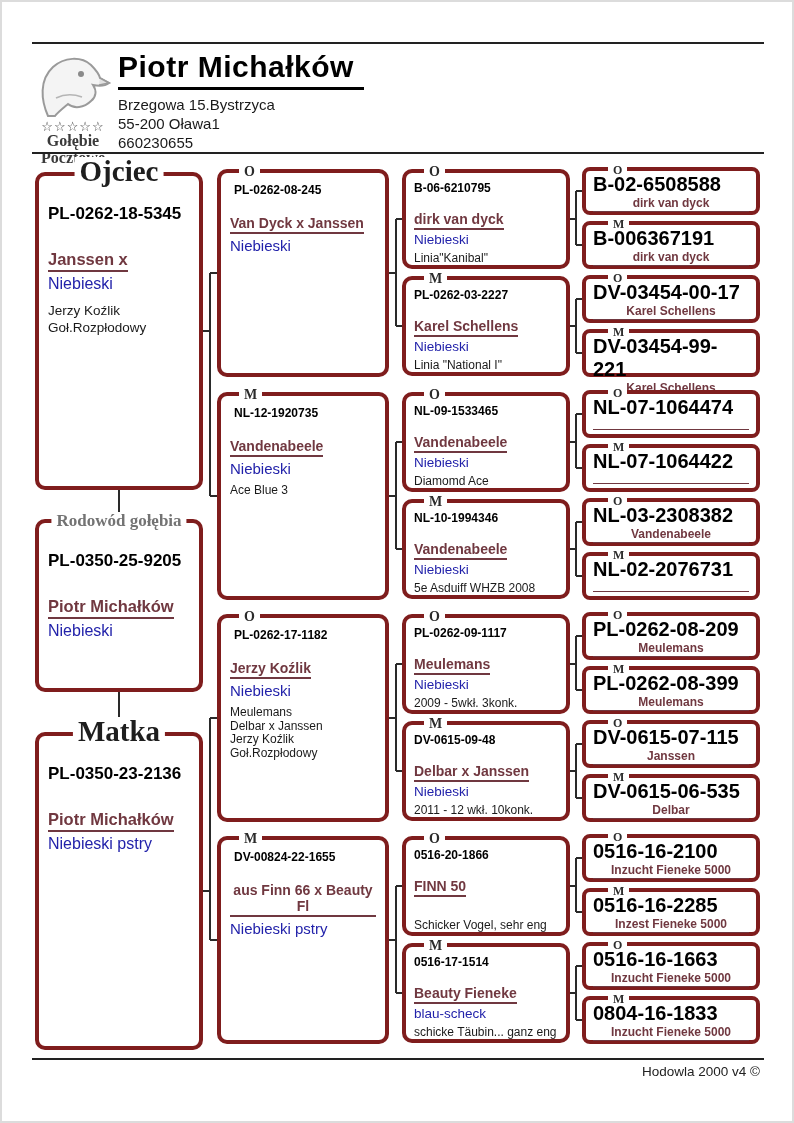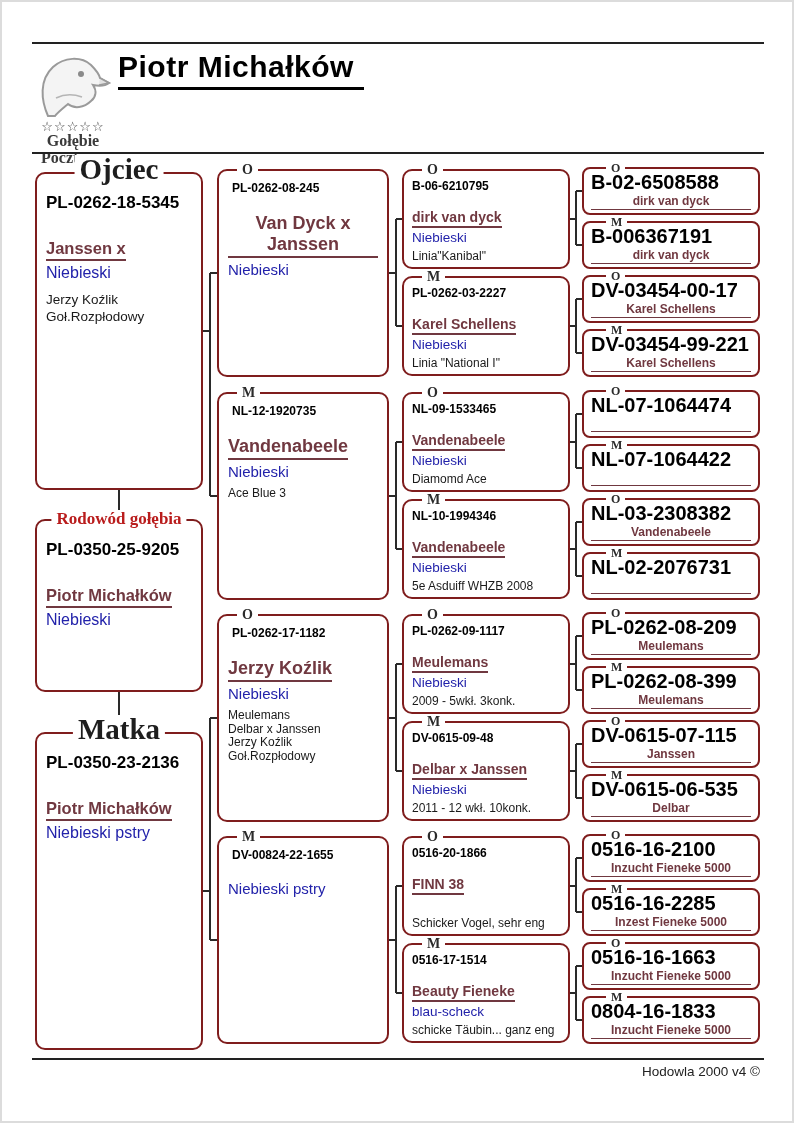--- a/index.html
+++ b/index.html
@@ -13,42 +13,42 @@
   
   .logo{position:absolute;left:31px;top:50px;width:80px;text-align:center;}
   .logo .stars{font-size:13px;letter-spacing:1px;color:#444;line-height:1;margin-top:-2px;}
   .logo .logoline{font-family:"Liberation Serif",serif;font-weight:bold;font-size:16px;
                   color:#3a3a3a;line-height:1.05;}
   .title{position:absolute;left:116px;top:48px;font-size:30px;font-weight:bold;color:#000;
          border-bottom:3px solid #000;padding:0 10px 3px 0;letter-spacing:.5px;}
   .address{position:absolute;left:116px;top:93px;font-size:15px;color:#1a1a1a;line-height:19px;}
   .footer{position:absolute;right:32px;top:1062px;font-size:13.5px;color:#222;}
   
-  .pbox{position:absolute;background:#fff;border:2px solid #7f1d1d;border-radius:10px;
+  .pbox{position:absolute;background:#fff;border:4px solid #7f1d1d;border-radius:10px;
         box-sizing:border-box;padding:8px 9px;}
   .c1{left:33px;width:168px;}
   .c2{left:215px;width:172px;}
   .c3{left:400px;width:168px;padding:6px 8px;}
   .c4{left:580px;width:178px;height:48px;border-radius:8px;padding:2px 7px 4px;
       display:flex;flex-direction:column;justify-content:space-between;}
   .legend{position:absolute;background:#fff;padding:0 5px;line-height:1;
           font-family:"Liberation Serif",serif;font-weight:bold;color:#2b2b2b;}
   .legend.sex{top:-8px;left:18px;font-size:14px;}
   .c4 .legend.sex{font-size:12px;top:-7px;left:22px;}
   .legend.big{top:-19px;left:50%;transform:translateX(-50%);font-size:29px;white-space:nowrap;color:#1e1e1e;}
-  .legend.mid{top:-11px;left:50%;transform:translateX(-50%);font-size:17px;white-space:nowrap;color:#b91c1c;}
+  .legend.mid{top:-11px;left:50%;transform:translateX(-50%);font-size:17px;white-space:nowrap;color:#737373;}
   .ring{font-weight:bold;color:#000;}
-  .c1 .ring{font-size:17px;margin:11px 0 26px;}
+  .c1 .ring{font-size:17px;margin:20px 0 26px;}
   .c2 .ring{font-size:12px;margin:2px 4px 18px;}
   .c3 .ring{font-size:12px;margin:2px 0 16px;}
   .c4 .ring{font-size:20px;}
   .name{display:table;font-weight:bold;color:#703840;border-bottom:2px solid #703840;
         padding-bottom:1px;text-align:center;}
   .c1 .name{font-size:16.5px;}
-  .c2 .name{font-size:18px;}
+  .c2 .name{font-size:14px;}
   .c3 .name{font-size:14px;}
   .c4 .name{font-size:12px;border-bottom-width:1.5px;}
   .colorline{color:#2222aa;min-height:1.25em;}
   .c1 .colorline{font-size:16px;margin-top:3px;}
   .c2 .colorline{font-size:15px;margin-top:3px;}
   .c3 .colorline{font-size:13.5px;margin-top:2px;}
   .notes{color:#1a1a1a;white-space:pre-line;}
   .c1 .notes{font-size:13.5px;line-height:1.25;margin-top:8px;}
   .c2 .notes{font-size:12px;line-height:1.15;margin-top:5px;}
   .c3 .notes{font-size:12px;margin-top:2px;}
@@ -66,20 +66,25 @@
       <path d="M66 26 L75 31 L65 33" fill="#e2e2e2" stroke="#9a9a9a" stroke-width="1.5"></path>
       <circle cx="47" cy="22" r="3" fill="#8a8a8a"></circle>
       <path d="M22 46 C30 42 40 42 48 45" fill="none" stroke="#b5b5b5" stroke-width="1.5"></path>
     </svg>
     <div class="stars">☆☆☆☆☆</div>
     <div class="logoline">Gołębie</div>
     <div class="logoline">Pocztowe</div>
   </div>
 
   <div class="title">Piotr Michałków</div>
+  <div class="address">
+    <div>Brzegowa 15.Bystrzyca</div>
+    <div>55-200 Oława1</div>
+    <div>660230655</div>
+  </div>
 
   <div class="rule rule-mid"></div>
 
   <svg class="connectors" width="794" height="1123" viewBox="0 0 794 1123">
     <path d="M117 488 V517 M117 690 V730
              M201 329 H208 M208 271 V494 M208 271 H215 M208 494 H215
              M201 889 H208 M208 716 V938 M208 716 H215 M208 938 H215
              M387 271 H394 M394 217 V324 M394 217 H400 M394 324 H400
              M387 494 H394 M394 440 V547 M394 440 H400 M394 547 H400
              M387 716 H394 M394 662 V769 M394 662 H400 M394 769 H400
@@ -137,20 +142,21 @@
     <div class="name">Jerzy Koźlik</div>
     <div class="colorline">Niebieski</div>
     <div class="notes">Meulemans
 Delbar x Janssen
 Jerzy Koźlik
 Goł.Rozpłodowy</div>
   </div>
   <div class="pbox c2" style="top:834px;height:208px">
     <span class="legend sex">M</span>
     <div class="ring">DV-00824-22-1655</div>
+    <div class="name">aus Finn 66 x Beauty Fl</div>
     <div class="colorline">Niebieski pstry</div>
   </div>
 
   <div class="pbox c3" style="top:167px;height:100px">
     <span class="legend sex">O</span>
     <div class="ring">B-06-6210795</div>
     <div class="name">dirk van dyck</div>
     <div class="colorline">Niebieski</div>
     <div class="notes">Linia"Kanibal"</div>
   </div>
@@ -185,21 +191,21 @@
   <div class="pbox c3" style="top:719px;height:100px">
     <span class="legend sex">M</span>
     <div class="ring">DV-0615-09-48</div>
     <div class="name">Delbar x Janssen</div>
     <div class="colorline">Niebieski</div>
     <div class="notes">2011 - 12 wkł. 10konk.</div>
   </div>
   <div class="pbox c3" style="top:834px;height:100px">
     <span class="legend sex">O</span>
     <div class="ring">0516-20-1866</div>
-    <div class="name">FINN 38</div>
+    <div class="name">FINN 50</div>
     <div class="colorline"></div>
     <div class="notes">Schicker Vogel, sehr eng</div>
   </div>
   <div class="pbox c3" style="top:941px;height:100px">
     <span class="legend sex">M</span>
     <div class="ring">0516-17-1514</div>
     <div class="name">Beauty Fieneke</div>
     <div class="colorline">blau-scheck</div>
     <div class="notes">schicke Täubin... ganz eng</div>
   </div>

